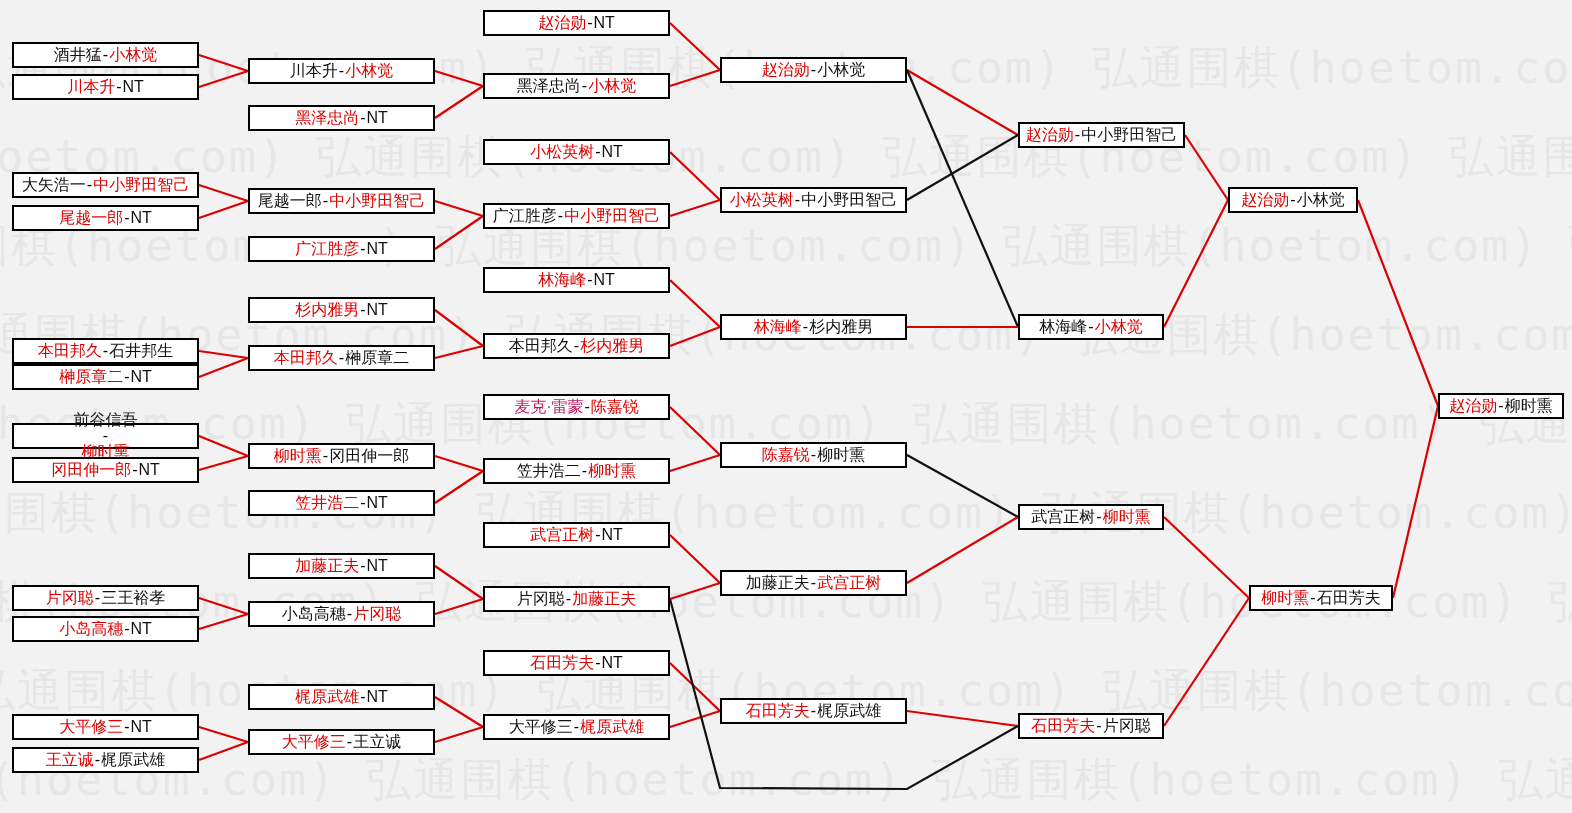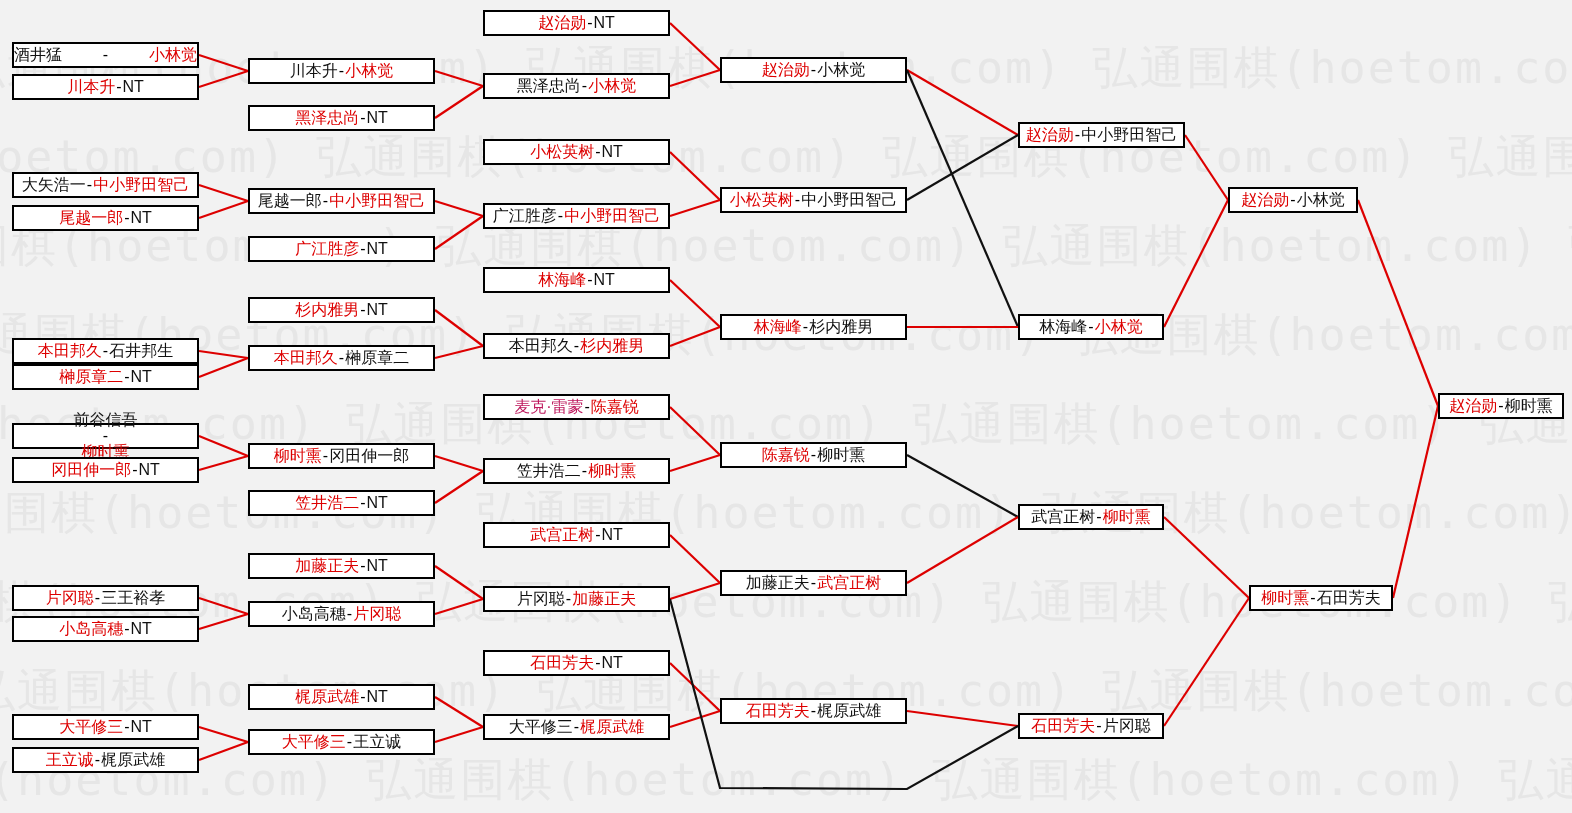--- a/index.html
+++ b/index.html
@@ -88,21 +88,21 @@
     <polyline points="907,711 1018,726" fill="none" stroke="#dd0000" stroke-width="2.2"></polyline>
     <polyline points="670,599 720,788 907,789 1018,726" fill="none" stroke="#111111" stroke-width="2.2"></polyline>
     <polyline points="1185,135 1228,200" fill="none" stroke="#dd0000" stroke-width="2.2"></polyline>
     <polyline points="1164,327 1228,200" fill="none" stroke="#dd0000" stroke-width="2.2"></polyline>
     <polyline points="1164,517 1249,598" fill="none" stroke="#dd0000" stroke-width="2.2"></polyline>
     <polyline points="1164,726 1249,598" fill="none" stroke="#dd0000" stroke-width="2.2"></polyline>
     <polyline points="1358,200 1438,406" fill="none" stroke="#dd0000" stroke-width="2.2"></polyline>
     <polyline points="1393,598 1438,406" fill="none" stroke="#dd0000" stroke-width="2.2"></polyline>
   </svg>
 <div id="node-layer">
-    <div class="match-box" style="left: 12px; top: 42px; width: 187px; height: 26px; justify-content: space-between;">
+    <div class="match-box" style="left: 12px; top: 42px; width: 187px; height: 26px;">
       <span style="color: rgb(17, 17, 17);">酒井猛</span>
       <span class="dash">-</span>
       <span style="color: rgb(221, 0, 0);">小林觉</span>
     </div>
     <div class="match-box" style="left: 12px; top: 74px; width: 187px; height: 26px;">
       <span style="color: rgb(221, 0, 0);">川本升</span>
       <span class="dash">-</span>
       <span style="color: rgb(17, 17, 17);">NT</span>
     </div>
     <div class="match-box" style="left: 12px; top: 172px; width: 187px; height: 26px;">

